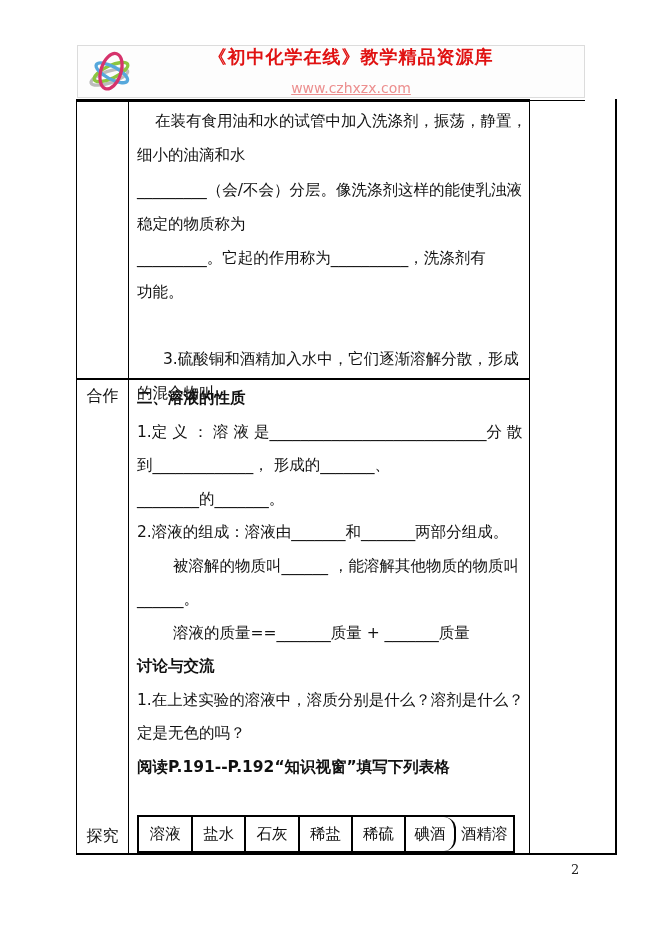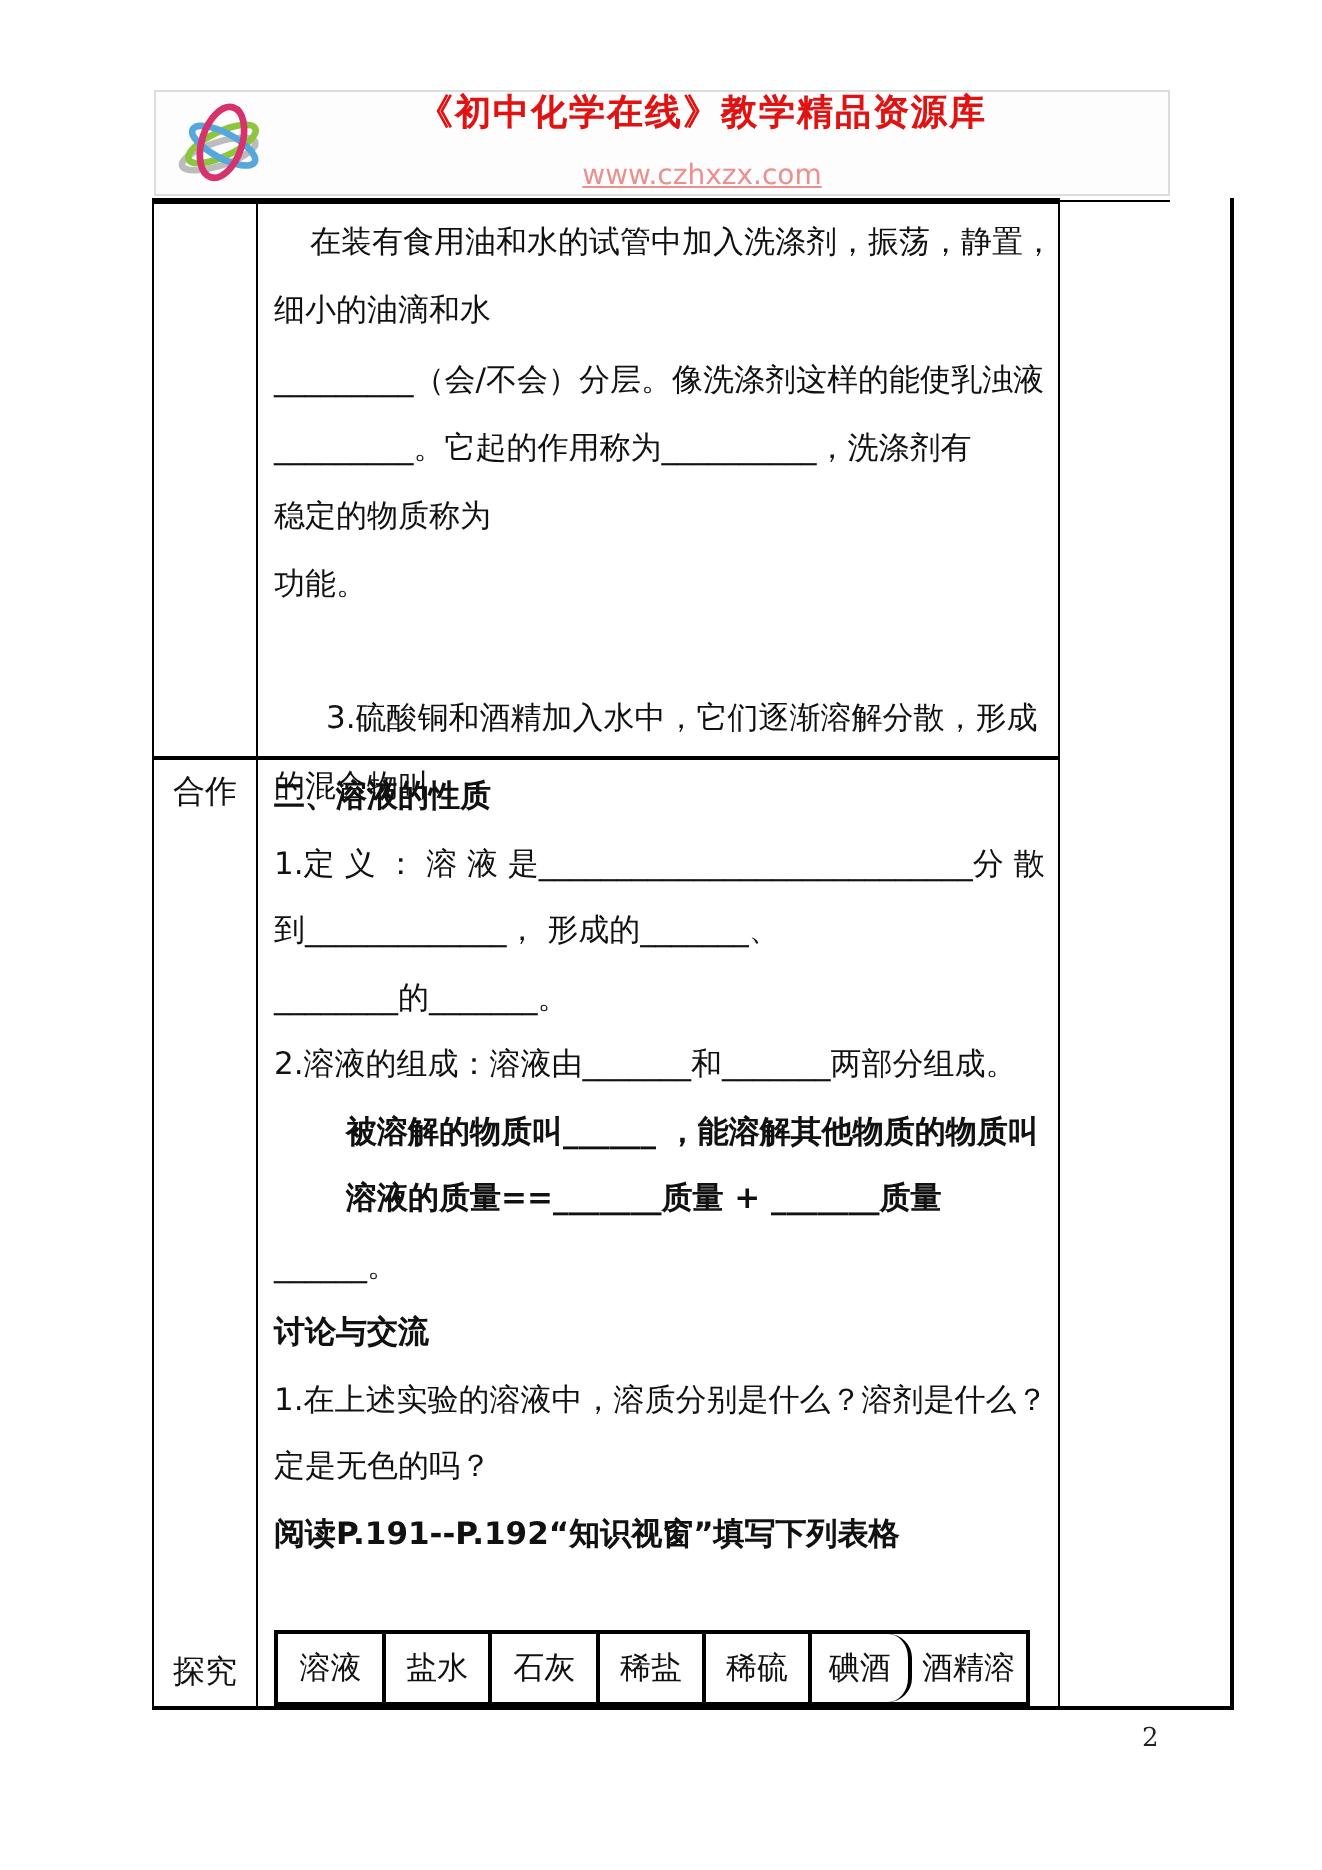--- a/index.html
+++ b/index.html
@@ -23,21 +23,21 @@
   .line{background:#000;}
   
   .tl{font-size:15.5px;white-space:nowrap;color:#111;}
   .row1-main{left:137px;top:104px;width:395px;}
   .row1-main .tl{line-height:34.3px;}
   .row2-main{left:137px;top:382px;width:395px;}
   .row2-main .tl{line-height:33.5px;}
   .b{font-weight:bold;}
   .ind1{padding-left:18px;}
   .ind15{padding-left:26px;margin-top:32px;}
-  .ind2{padding-left:36px;font-weight:bold;}
+  .ind2{padding-left:36px;}
   
   .row2-label{
     left:77px;top:380px;width:51px;height:472px;
     display:flex;flex-direction:column;justify-content:space-between;align-items:center;
     font-size:16px;color:#111;
   }
   .row2-label div{line-height:32px;}
   
   .mini-table{
     left:137px;top:815px;width:378px;height:38px;
@@ -87,41 +87,41 @@
   <div class="abs line" style="left:128px;top:99px;width:1px;height:756px;"></div>
   <div class="abs line" style="left:529px;top:99px;width:1px;height:756px;"></div>
   <div class="abs line" style="left:615px;top:99px;width:2px;height:756px;"></div>
   <div class="abs line" style="left:76px;top:378px;width:454px;height:2px;"></div>
   <div class="abs line" style="left:76px;top:853px;width:541px;height:2px;"></div>
 
   <div class="abs row1-main">
     <div class="tl ind1">在装有食用油和水的试管中加入洗涤剂，振荡，静置，</div>
     <div class="tl">细小的油滴和水</div>
     <div class="tl">_________（会/不会）分层。像洗涤剂这样的能使乳浊液</div>
+    <div class="tl">稳定的物质称为</div>
     <div class="tl">_________。它起的作用称为__________，洗涤剂有</div>
-    <div class="tl">稳定的物质称为</div>
     <div class="tl">功能。</div>
     <div class="tl ind15">3.硫酸铜和酒精加入水中，它们逐渐溶解分散，形成</div>
     <div class="tl">的混合物叫</div>
   </div>
 
   <div class="abs row2-label">
     <div>合作</div>
     <div>探究</div>
   </div>
 
   <div class="abs row2-main">
     <div class="tl b">二、溶液的性质</div>
     <div class="tl">1.定 义 ：  溶 液 是____________________________分 散</div>
     <div class="tl">到_____________，  形成的_______、</div>
     <div class="tl">________的_______。</div>
     <div class="tl">2.溶液的组成：溶液由_______和_______两部分组成。</div>
     <div class="tl ind2">被溶解的物质叫______ ，能溶解其他物质的物质叫</div>
+    <div class="tl">______。</div>
     <div class="tl ind2">溶液的质量==_______质量  +  _______质量</div>
-    <div class="tl">______。</div>
     <div class="tl b">讨论与交流</div>
     <div class="tl">1.在上述实验的溶液中，溶质分别是什么？溶剂是什么？</div>
     <div class="tl">定是无色的吗？</div>
     <div class="tl b">阅读P.191--P.192“知识视窗”填写下列表格</div>
   </div>
 
   <div class="abs mini-table">
     <div class="mcell">溶液</div>
     <div class="mcell">盐水</div>
     <div class="mcell">石灰</div>

